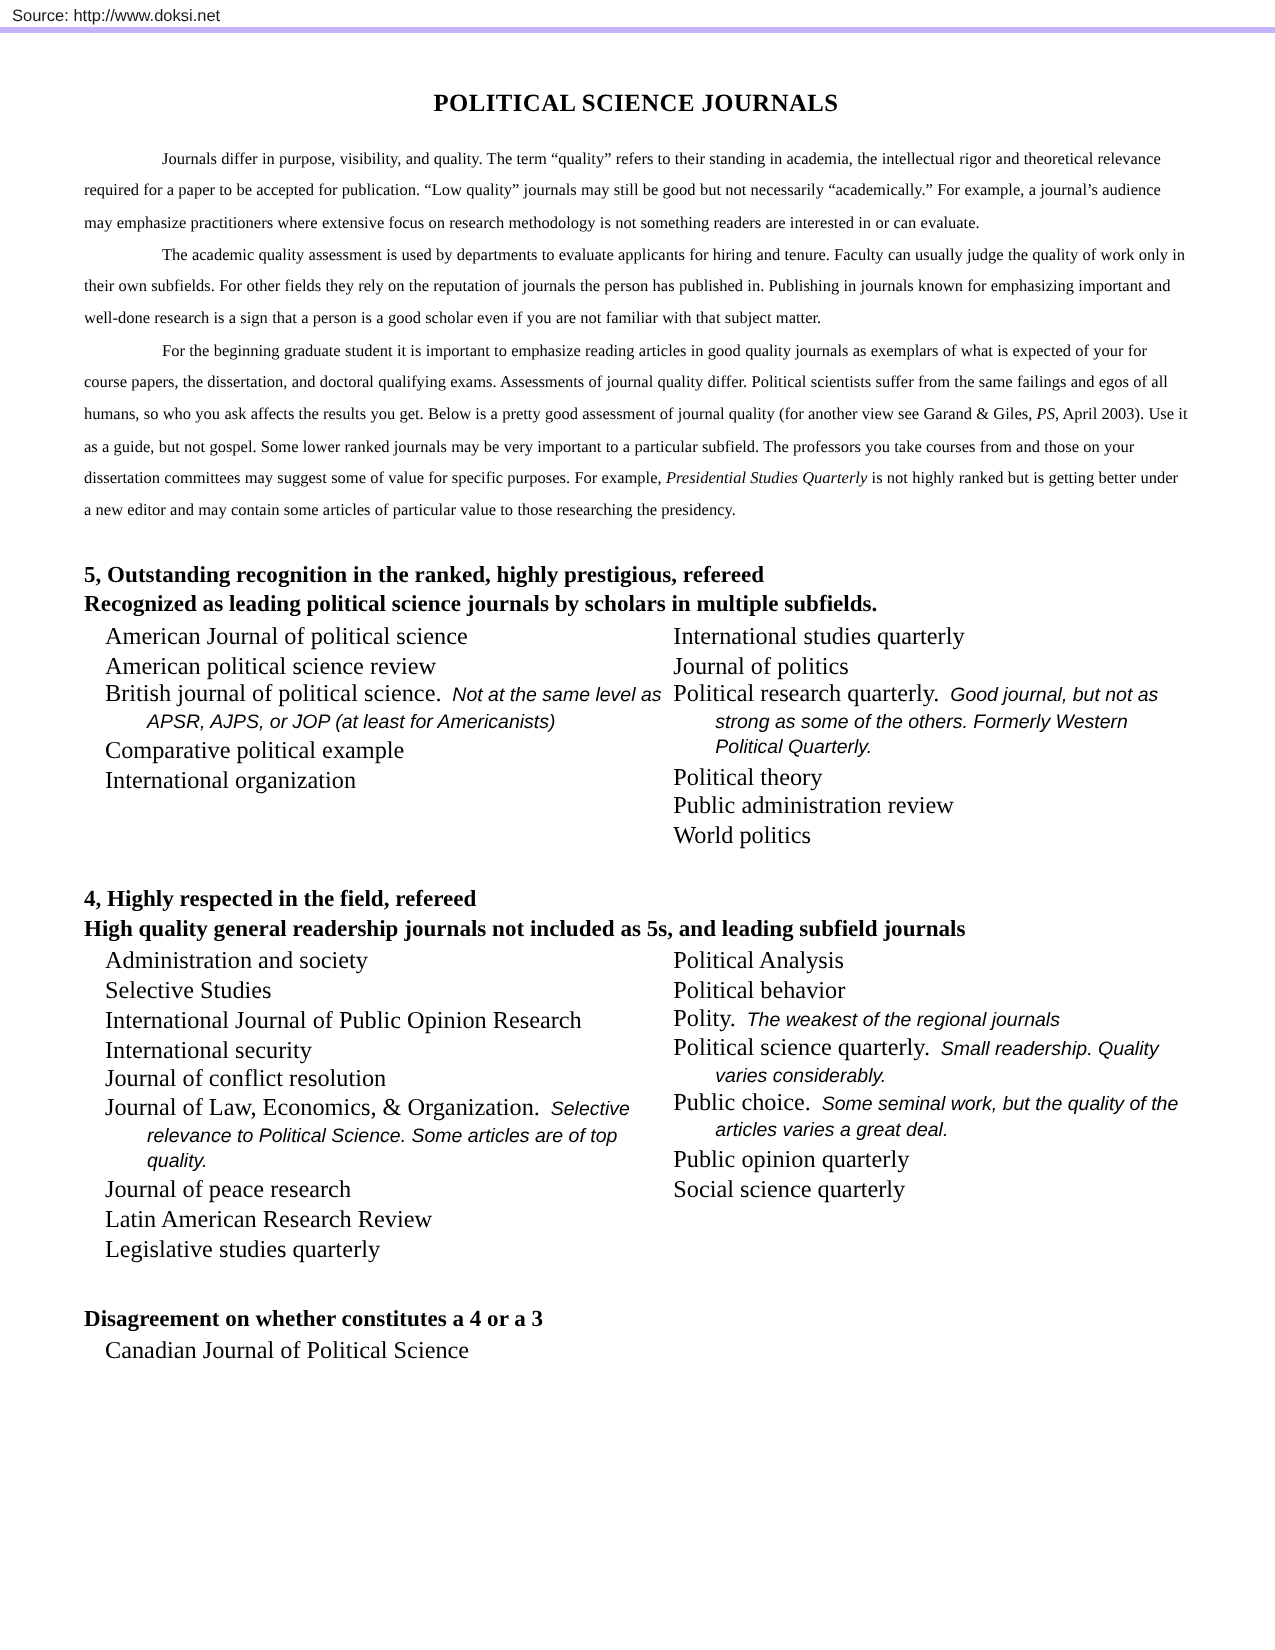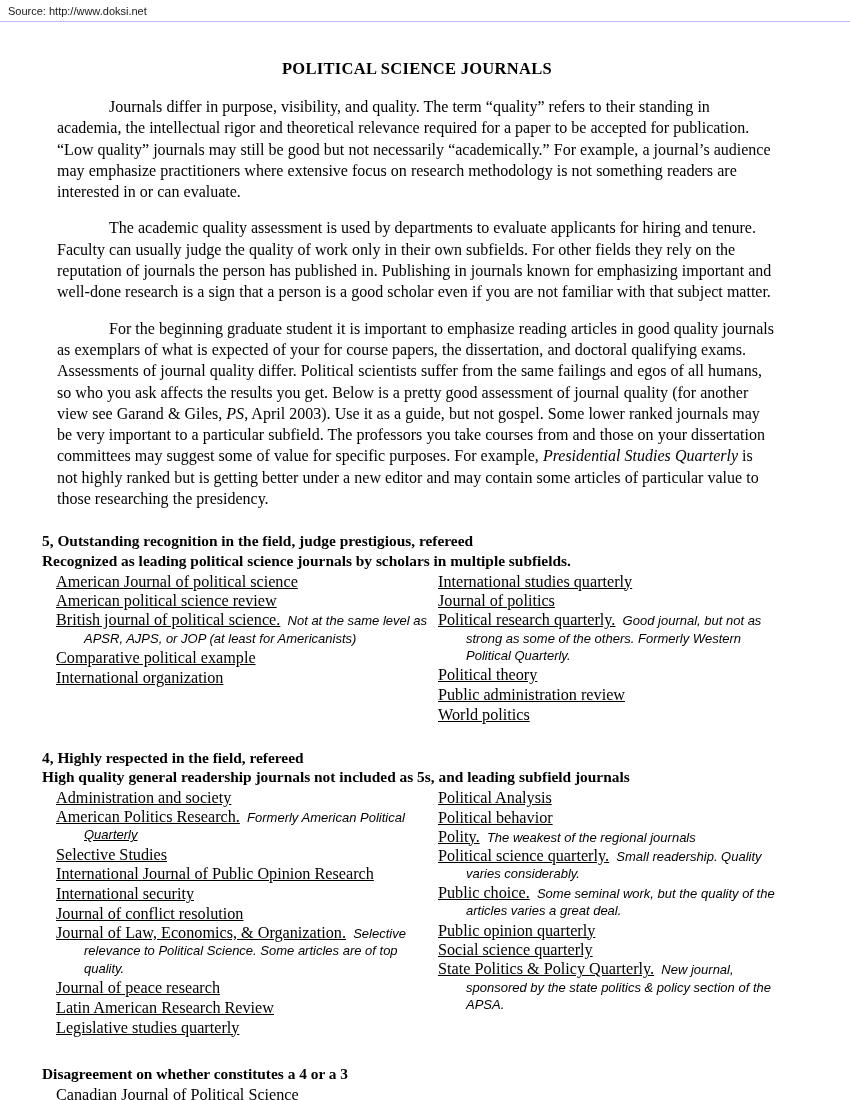--- a/index.html
+++ b/index.html
@@ -17,21 +17,21 @@
     color: #000000;
   }
 
   
   .source-bar {
     position: absolute;
     top: 0;
     left: 0;
     width: 850px;
     height: 22px;
-    border-bottom: 1px solid #c4b5fd;
+    border-bottom: 4px solid #c4b5fd;
     box-sizing: border-box;
   }
   .source-text {
     position: absolute;
     left: 8px;
     top: 5px;
     font-family: "Liberation Sans", "DejaVu Sans", sans-serif;
     font-size: 11px;
     line-height: 12px;
     color: #1a1a1a;
@@ -39,35 +39,35 @@
   }
 
   
   .page {
     position: absolute;
     top: 22px;
     left: 0;
     width: 850px;
     height: 1078px;
     box-sizing: border-box;
-    padding: 0 58px 0 42px;
+    padding: 0 58px 0 56px;
   }
 
   .doc-title {
     margin: 37px 0 0 0;
     text-align: center;
     font-size: 16.5px;
     font-weight: bold;
     letter-spacing: 0.3px;
     line-height: 20px;
   }
 
   .para {
-    margin: 15px;
-    font-size: 16px;
+    margin: 0;
+    font-size: 11px;
     line-height: 21.3px;
     text-indent: 52px;
     text-align: left;
     word-spacing: 0.1px;
   }
   .para.first { margin-top: 17px; }
 
   .para i { font-style: italic; }
 
   
@@ -91,21 +91,20 @@
   .col.left  { width: 390px; padding-left: 14px; }
   .col.right { width: 352px; padding-left: 6px; }
 
   .entry {
     font-size: 16.2px;
     line-height: 19.3px;
     margin: 0 0 0.5px 0;
   }
   .entry .title {
     font-family: "Liberation Serif", "DejaVu Serif", serif;
-    text-decoration: underline;
   }
   .entry .note {
     font-family: "Liberation Sans", "DejaVu Sans", sans-serif;
     font-style: italic;
     font-size: 13px;
   }
   .entry.with-note {
     padding-left: 28px;
     text-indent: -28px;
     line-height: 17.4px;
@@ -127,21 +126,21 @@
   <h1 class="doc-title">POLITICAL SCIENCE JOURNALS</h1>
 
   <div id="paragraphs-container">
       <p class="para first"><span>Journals differ in purpose, visibility, and quality.  The term “quality” refers to their standing in academia, the intellectual rigor and theoretical relevance required for a paper to be accepted for publication.  “Low quality” journals may still be good but not necessarily “academically.”  For example, a journal’s audience may emphasize practitioners where extensive focus on research methodology is not something readers are interested in or can evaluate.</span></p>
       <p class="para"><span>The academic quality assessment is used by departments to evaluate applicants for hiring and tenure.  Faculty can usually judge the quality of work only in their own subfields.  For other fields they rely on the reputation of journals the person has published in.  Publishing in journals known for emphasizing important and well-done research is a sign that a person is a good scholar even if you are not familiar with that subject matter.</span></p>
       <p class="para"><span>For the beginning graduate student it is important to emphasize reading articles in good quality journals as exemplars of what is expected of your for course papers, the dissertation, and doctoral qualifying exams.  Assessments of journal quality differ.  Political scientists suffer from the same failings and egos of all humans, so who you ask affects the results you get.  Below is a pretty good assessment of journal quality (for another view see Garand &amp; Giles, </span><i>PS</i><span>, April 2003).  Use it as a guide, but not gospel.  Some lower ranked journals may be very important to a particular subfield.  The professors you take courses from and those on your dissertation committees may suggest some of value for specific purposes.  For example, </span><i>Presidential Studies Quarterly</i><span> is not highly ranked but is getting better under a new editor and may contain some articles of particular value to those researching the presidency.</span></p>
     </div>
 
   <div id="sections-container">
       <div>
-        <div class="section-head spaced-before">5, Outstanding recognition in the field, judge prestigious, refereed</div>
+        <div class="section-head spaced-before">5, Outstanding recognition in the ranked, highly prestigious, refereed</div>
         <div class="section-head">Recognized as leading political science journals by scholars in multiple subfields.</div>
         <div class="cols">
           <div class="col left">
             <div class="entry"><span class="title">American Journal of political science</span></div>
             <div class="entry"><span class="title">American political science review</span></div>
             <div class="entry with-note"><span class="title">British journal of political science.</span><span class="note">&nbsp;&nbsp;Not at the same level as APSR, AJPS, or JOP (at least for Americanists)</span></div>
             <div class="entry"><span class="title">Comparative political example</span></div>
             <div class="entry"><span class="title">International organization</span></div>
           </div>
           <div class="col right">
@@ -153,39 +152,37 @@
             <div class="entry"><span class="title">World politics</span></div>
           </div>
         </div>
       </div>
       <div>
         <div class="section-head spaced-before">4, Highly respected in the field, refereed</div>
         <div class="section-head">High quality general readership journals not included as 5s, and leading subfield journals</div>
         <div class="cols">
           <div class="col left">
             <div class="entry"><span class="title">Administration and society</span></div>
-            <div class="entry with-note"><span class="title">American Politics Research.</span><span class="note">&nbsp;&nbsp;Formerly American Political </span><span class="note" style="text-decoration: underline;">Quarterly</span></div>
             <div class="entry"><span class="title">Selective Studies</span></div>
             <div class="entry"><span class="title">International Journal of Public Opinion Research</span></div>
             <div class="entry"><span class="title">International security</span></div>
             <div class="entry"><span class="title">Journal of conflict resolution</span></div>
             <div class="entry with-note"><span class="title">Journal of Law, Economics, &amp; Organization.</span><span class="note">&nbsp;&nbsp;Selective relevance to Political Science.  Some articles are of top quality.</span></div>
             <div class="entry"><span class="title">Journal of peace research</span></div>
             <div class="entry"><span class="title">Latin American Research Review</span></div>
             <div class="entry"><span class="title">Legislative studies quarterly</span></div>
           </div>
           <div class="col right">
             <div class="entry"><span class="title">Political Analysis</span></div>
             <div class="entry"><span class="title">Political behavior</span></div>
             <div class="entry with-note"><span class="title">Polity.</span><span class="note">&nbsp;&nbsp;The weakest of the regional journals</span></div>
             <div class="entry with-note"><span class="title">Political science quarterly.</span><span class="note">&nbsp;&nbsp;Small readership.  Quality varies considerably.</span></div>
             <div class="entry with-note"><span class="title">Public choice.</span><span class="note">&nbsp;&nbsp;Some seminal work, but the quality of the articles varies a great deal.</span></div>
             <div class="entry"><span class="title">Public opinion quarterly</span></div>
             <div class="entry"><span class="title">Social science quarterly</span></div>
-            <div class="entry with-note"><span class="title">State Politics &amp; Policy Quarterly.</span><span class="note">&nbsp;&nbsp;New journal, sponsored by the state politics &amp; policy section of the APSA.</span></div>
           </div>
         </div>
       </div>
       <div class="final-section">
         <div class="section-head spaced-before">Disagreement on whether constitutes a 4 or a 3</div>
         <div class="cols">
           <div class="col left">
             <div class="entry"><span class="title">Canadian Journal of Political Science</span></div>
           </div>
           <div class="col right"></div>

